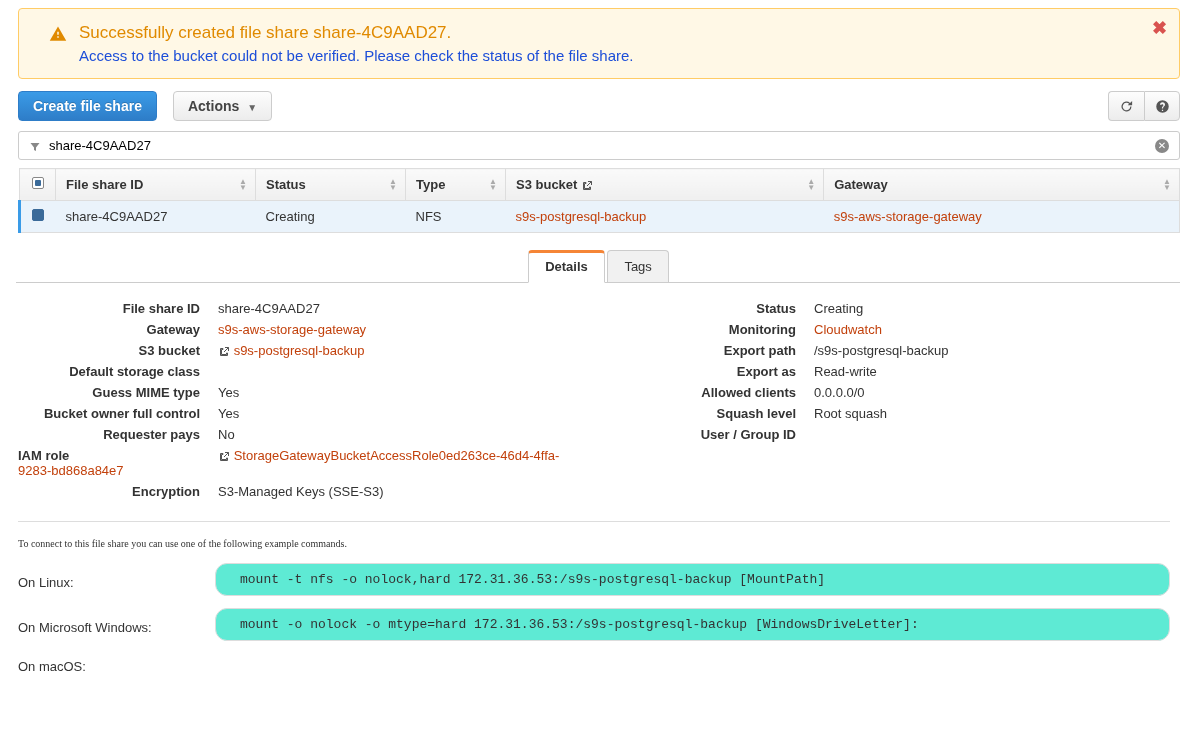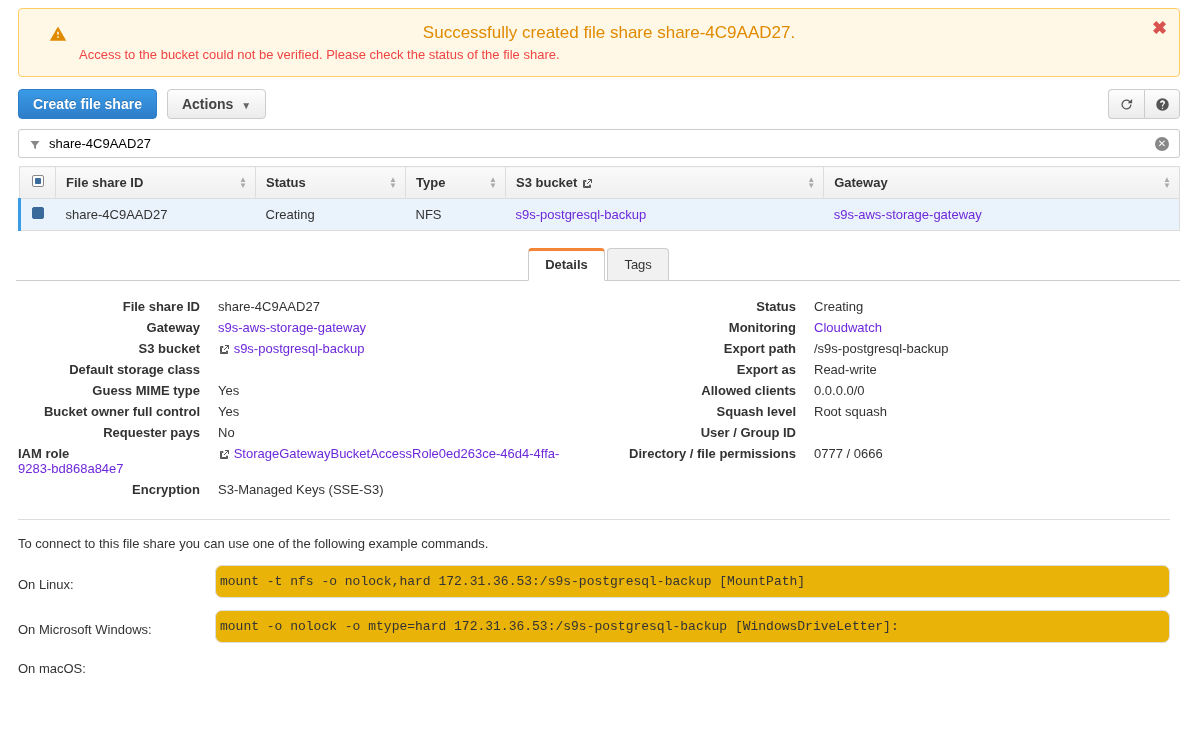--- a/index.html
+++ b/index.html
@@ -1,22 +1,22 @@
 <!DOCTYPE html>
 <html><head>
 <meta charset="utf-8">
 <style>
 * { box-sizing: border-box; margin: 0; padding: 0; }
 body { font-family: "Helvetica Neue", Arial, sans-serif; font-size: 13px; color: #333; background: #fff; padding: 8px; width: 1188px; }
 .alert { border: 1px solid #ffcc66; background: #fff8e6; border-radius: 4px; padding: 14px 40px 14px 60px; position: relative; margin-bottom: 12px; margin-left: 10px; margin-right: 0; }
 .alert .warn-icon { position: absolute; left: 30px; top: 14px; color: #e08a00; font-size: 18px; }
 .alert .close-icon { position: absolute; right: 12px; top: 8px; color: #d9534f; font-size: 18px; cursor: pointer; font-weight: bold; }
-.alert-title { color: #e08a00; font-size: 17px; margin-bottom: 4px; text-align: center; }
-.alert-text { color: #ef4444; font-size: 13px; }
-.toolbar { display: flex; align-items: center; gap: 10px; margin: 0 0 10px 10px; }
+.alert-title { color: #e08a00; font-size: 17px; margin-bottom: 4px; }
+.alert-text { color: #1d4ed8; font-size: 15px; }
+.toolbar { display: flex; align-items: center; gap: 16px; margin: 0 0 10px 10px; }
 .btn { border: 1px solid #ccc; border-radius: 4px; padding: 6px 14px; font-size: 14px; cursor: pointer; font-weight: 600; }
 .btn-primary { background: linear-gradient(#3a9be7, #2e7dc8); color: #fff; border-color: #2e7dc8; text-shadow: 0 -1px rgba(0,0,0,0.2); }
 .btn-default { background: linear-gradient(#fdfdfd, #ececec); color: #444; }
 .btn-default .chev { margin-left: 4px; font-size: 10px; color: #666; }
 .toolbar-right { margin-left: auto; display: flex; }
 .icon-btn { border: 1px solid #ccc; background: linear-gradient(#fdfdfd, #ececec); width: 36px; height: 30px; display: flex; align-items: center; justify-content: center; cursor: pointer; color: #555; font-size: 14px; }
 .icon-btn:first-child { border-radius: 4px 0 0 4px; border-right: 0; }
 .icon-btn:last-child { border-radius: 0 4px 4px 0; }
 .filter-bar { border: 1px solid #ccc; border-radius: 3px; margin: 0 0 0 10px; padding: 6px 10px; display: flex; align-items: center; background: #fff; }
 .filter-bar .filter-icon { color: #888; margin-right: 8px; }
@@ -24,36 +24,36 @@
 .filter-bar .clear-icon { color: #888; background: #888; color: #fff; border-radius: 50%; width: 14px; height: 14px; font-size: 10px; line-height: 14px; text-align: center; cursor: pointer; }
 table.grid { width: calc(100% - 10px); margin-left: 10px; border-collapse: collapse; margin-top: 8px; border: 1px solid #ddd; }
 table.grid th { background: linear-gradient(#fafafa, #efefef); border: 1px solid #ddd; padding: 8px 10px; text-align: left; font-weight: bold; font-size: 13px; color: #333; position: relative; }
 table.grid th .sort { position: absolute; right: 8px; top: 50%; transform: translateY(-50%); font-size: 8px; color: #aaa; line-height: 6px; }
 table.grid td { padding: 8px 10px; border-bottom: 1px solid #ddd; font-size: 13px; }
 table.grid tr.selected td { background: #eaf3fb; }
 table.grid tr.selected td:first-child { border-left: 3px solid #3a9be7; }
 .chk { width: 12px; height: 12px; border: 1px solid #3a6a99; border-radius: 2px; background: #3a6a99; display: inline-block; }
 .chk.header { background: #fff; border: 1px solid #888; position: relative; }
 .chk.header::after { content: ""; position: absolute; inset: 2px; background: #3a6a99; border-radius: 1px; }
-.link { color: #6d28d9; text-decoration: none; cursor: pointer; }
+.link { color: #c2410c; text-decoration: none; cursor: pointer; }
 .tabs { margin: 16px 0 0 8px; border-bottom: 1px solid #ccc; position: relative; text-align: center; }
 .tab { display: inline-block; padding: 8px 16px; border: 1px solid #ccc; border-bottom: none; border-radius: 4px 4px 0 0; margin-right: -1px; background: #f1f1f1; cursor: pointer; font-size: 13px; color: #333; position: relative; top: 1px; }
 .tab.active { background: #fff; font-weight: bold; border-top: 3px solid #f58536; padding-top: 6px; border-bottom: 1px solid #fff; }
 .details { padding: 18px 10px 10px 10px; }
 .detail-cols { display: flex; gap: 40px; }
 .detail-col { flex: 1; }
 .detail-row { display: flex; margin-bottom: 6px; align-items: flex-start; }
 .detail-label { width: 200px; text-align: right; font-weight: bold; padding-right: 18px; font-size: 13px; }
 .detail-value { flex: 1; font-size: 13px; }
 .iam-wrap { margin-bottom: 6px; }
 hr.sep { border: none; border-top: 1px solid #ddd; margin: 16px 0; }
-.connect-text { margin-bottom: 14px; font-size: 13px; }
+.connect-text { margin-bottom: 14px; font-size: 10px; font-family: Liberation Serif, serif; }
 .cmd-row { display: flex; align-items: center; margin-bottom: 12px; gap: 17px; }
 .cmd-label { width: 180px; font-size: 13px; padding-top: 6px; }
-.cmd-box { flex: 1; background: #eab308; border: 1px solid #ddd; padding: 8px 4px; font-family: "Courier New", monospace; font-size: 13px; border-radius: 7px; }
+.cmd-box { flex: 1; background: #5eead4; border: 1px solid #ddd; padding: 8px 24px; font-family: "Courier New", monospace; font-size: 13px; border-radius: 12px; }
 svg { display: inline-block; vertical-align: middle; }
 </style>
 </head>
 <body>
 
 <div class="alert">
   <span class="warn-icon">
     <svg width="18" height="18" viewBox="0 0 24 24" fill="#e08a00">
         <path d="M12 2 1 21h22L12 2zm1 15h-2v-2h2v2zm0-4h-2V9h2v4z"></path>
       </svg>
@@ -184,24 +184,20 @@
           <div class="detail-label">Allowed clients</div>
           <div class="detail-value">0.0.0.0/0</div>
         </div>
       <div class="detail-row">
           <div class="detail-label">Squash level</div>
           <div class="detail-value">Root squash</div>
         </div>
       <div class="detail-row">
           <div class="detail-label">User / Group ID</div>
         </div>
-      <div class="detail-row">
-          <div class="detail-label">Directory / file permissions</div>
-          <div class="detail-value">0777 / 0666</div>
-        </div>
     </div>
   </div>
 
   <hr class="sep">
 
   <div class="connect-text">To connect to this file share you can use one of the following example commands.</div>
 
   <div class="cmd-row">
     <div class="cmd-label">On Linux:</div>
     <div class="cmd-box">mount -t nfs -o nolock,hard 172.31.36.53:/s9s-postgresql-backup [MountPath]</div>

